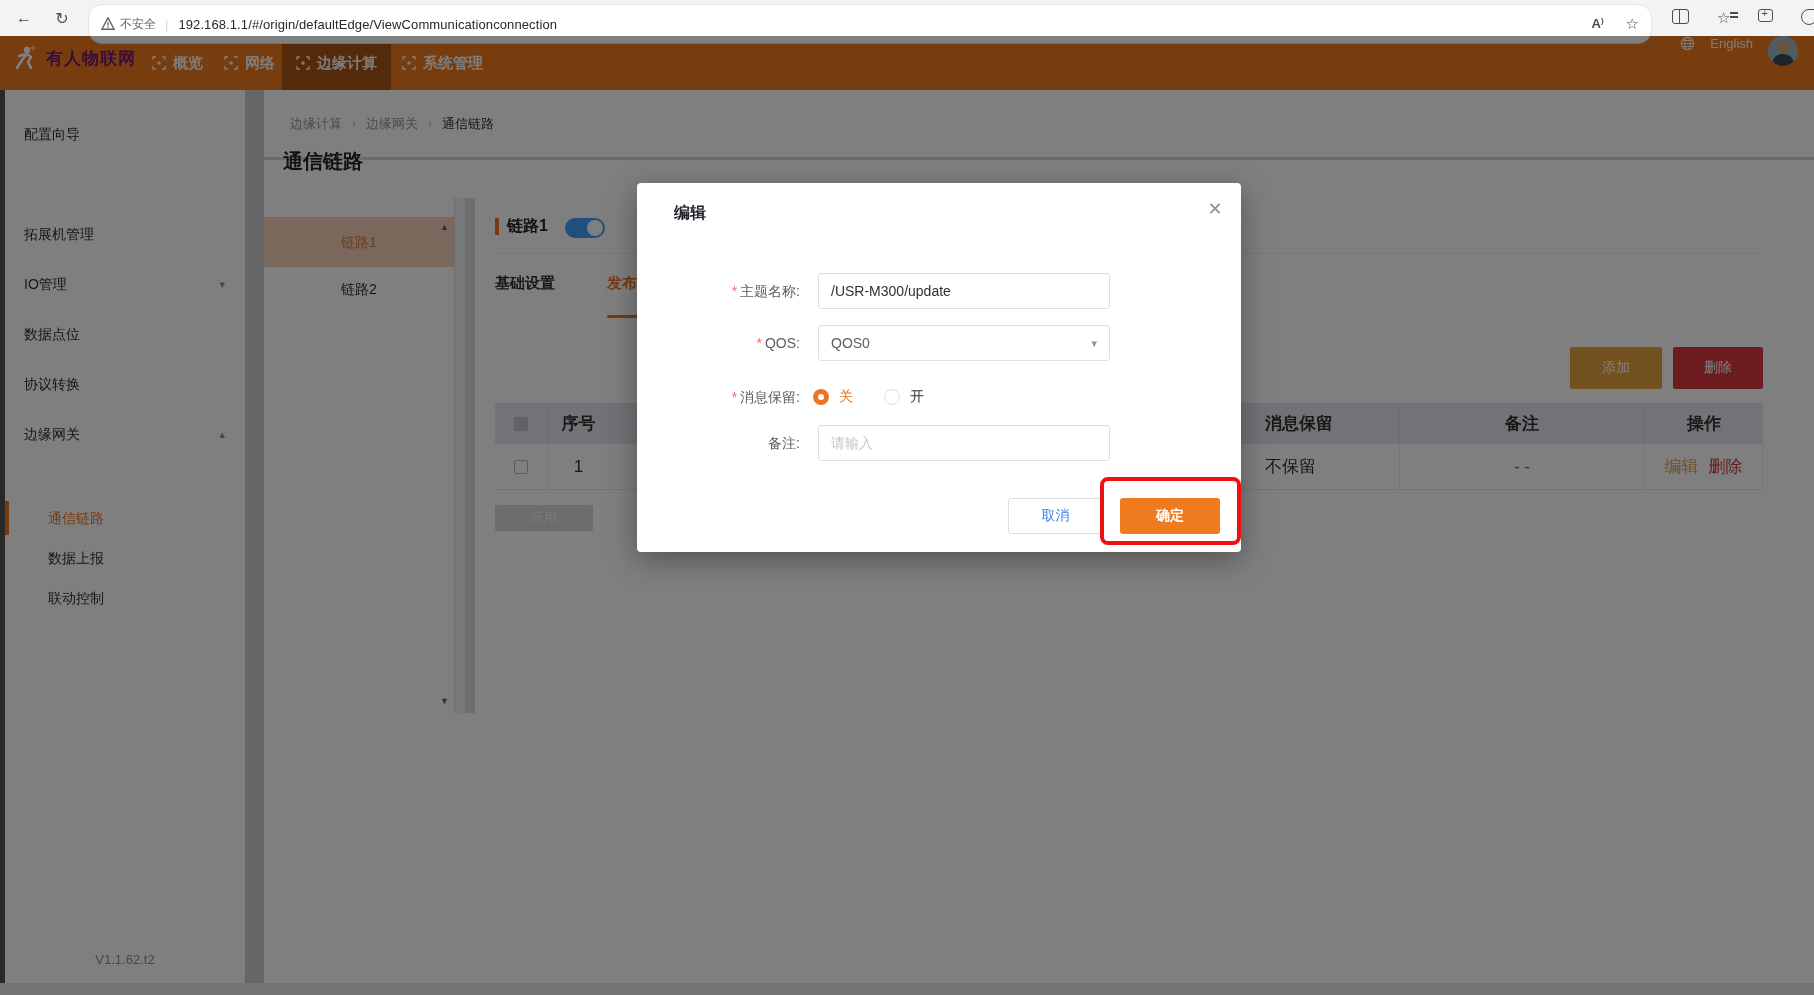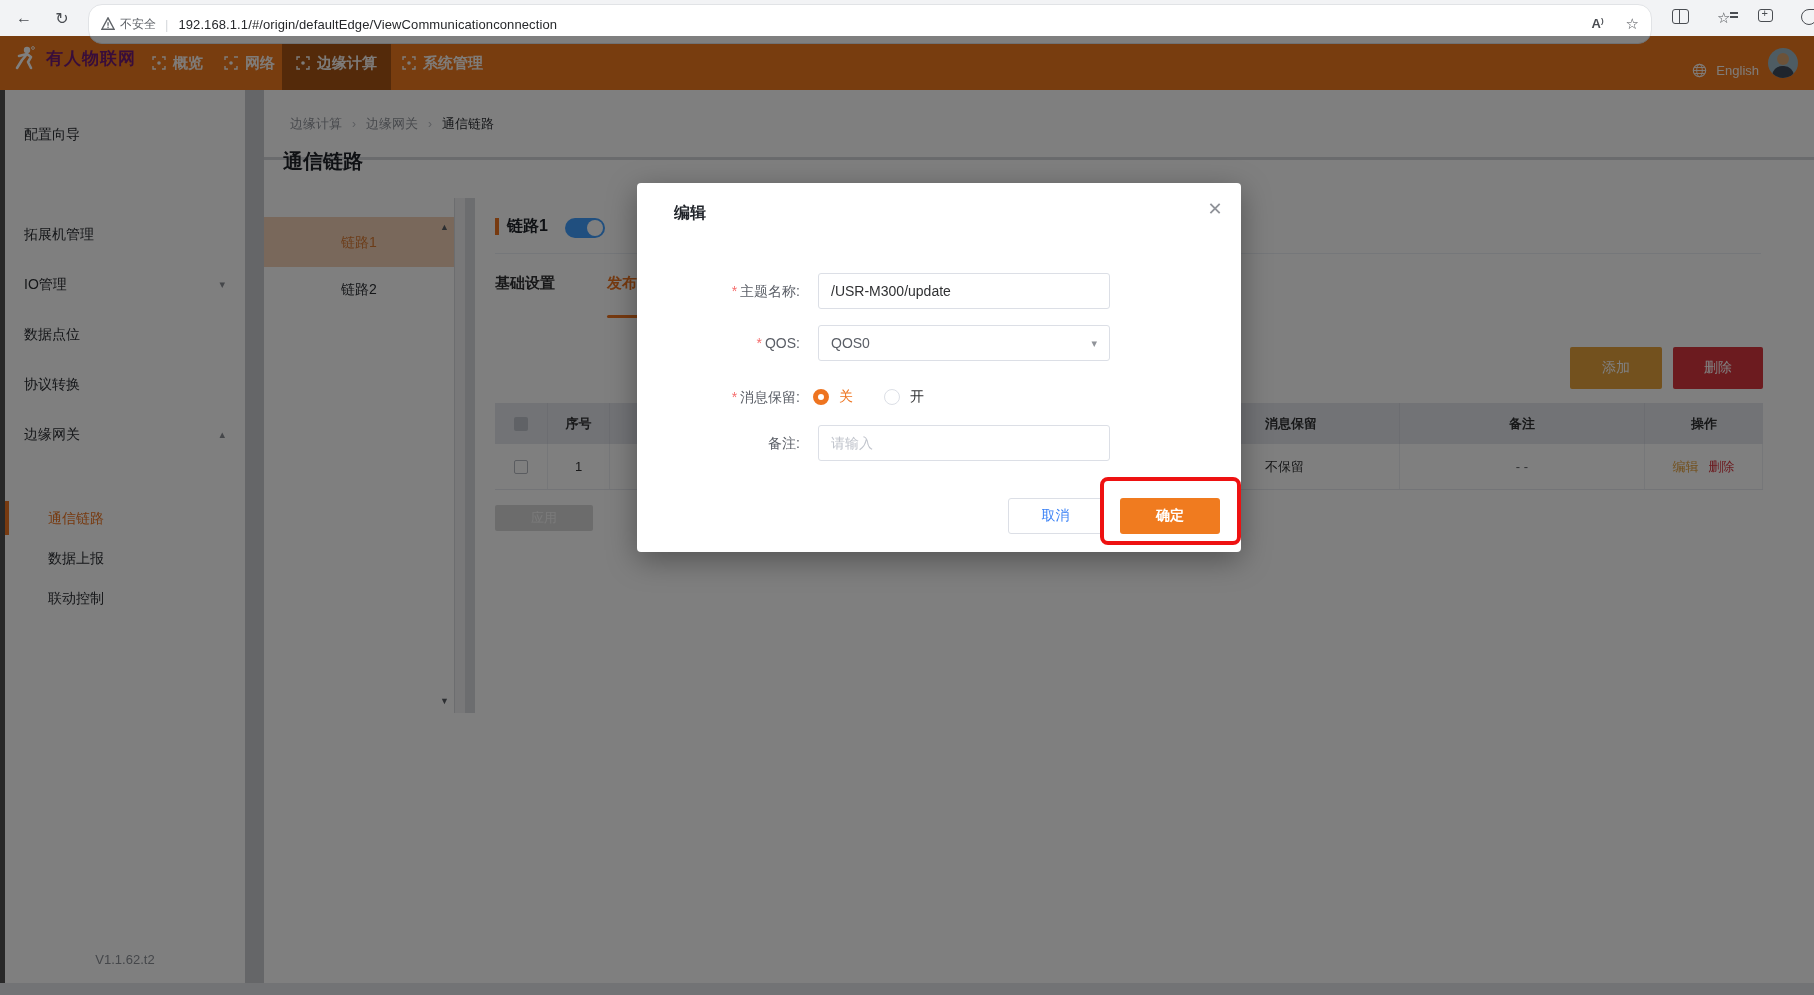--- a/index.html
+++ b/index.html
@@ -33,21 +33,21 @@
   .app { position:absolute; left:0; top:36px; width:1814px; height:959px; background:#fff; }
 
   
   .navbar { position:absolute; left:0; top:0; width:1814px; height:54px; background:#f07a1e; }
   .brand { position:absolute; left:12px; top:0; height:44px; display:flex; align-items:center; gap:8px; color:#701a75; }
   .brand-name { font-size:17px; font-weight:bold; letter-spacing:1px; }
   .nav-item { position:absolute; top:0; height:54px; display:flex; align-items:center; gap:7px;
     color:rgba(255,255,255,.95); font-size:15px; font-weight:bold; padding:0 14px; cursor:pointer; }
   .nav-item.active { background:#a85515; }
   .nav-icon { display:block; }
-  .nav-right { position:absolute; right:16px; top:0; height:42px; display:flex; align-items:flex-end; gap:9px; }
+  .nav-right { position:absolute; right:16px; top:0; height:42px; display:flex; align-items:flex-start; gap:15px; }
   .lang { color:rgba(255,255,255,.95); font-size:13px; cursor:pointer; }
   .avatar { width:30px; height:30px; border-radius:50%; background:#9db9c6; position:relative; overflow:hidden; flex:0 0 auto; }
   .avatar .head { position:absolute; left:9px; top:5px; width:12px; height:12px; border-radius:50%; background:#d8a571; }
   .avatar .body { position:absolute; left:4px; top:18px; width:22px; height:14px; border-radius:10px 10px 0 0; background:#3f4a5a; }
 
   
   .edge-strip { position:absolute; left:0; top:54px; width:5px; height:905px; background:#505050; }
   .gap-v { position:absolute; left:245px; top:54px; width:19px; height:905px; background:#caccd1; }
   .seam { position:absolute; left:264px; top:121px; width:1550px; height:3px; background:#d4d6da; }
   .bottom-strip { position:absolute; left:0; top:947px; width:1814px; height:12px; background:#e4e6eb; }
@@ -92,21 +92,21 @@
   .btn { display:flex; align-items:center; justify-content:center; font-size:14px; color:#fff; border-radius:2px; cursor:pointer; }
   .btn-add { position:absolute; left:1095px; top:149px; width:92px; height:42px; background:#e6a23c; }
   .btn-del { position:absolute; left:1198px; top:149px; width:90px; height:42px; background:#d9363e; }
   .btn-apply { position:absolute; left:20px; top:307px; width:98px; height:26px; background:#d9d9d9; color:#f4f4f4; font-size:13px; border-radius:2px; }
 
   
   .table { position:absolute; left:20px; top:205px; width:1268px; }
   .tr { display:flex; width:1268px; }
   .tr.th { height:41px; background:#e4e7ed; }
   .tr.body { height:46px; background:#fff; border-bottom:1px solid #e6e9ef; }
-  .td { display:flex; align-items:center; justify-content:center; font-size:13px; color:#303133; border-right:1px solid #d8dbe2; }
+  .td { display:flex; align-items:center; justify-content:center; font-size:17px; color:#303133; border-right:1px solid #d8dbe2; }
   .tr.body .td { border-right:1px solid #eceef3; }
   .td:last-child { border-right:none; }
   .tr.th .td { font-weight:bold; }
   .c-check { width:53px; } .c-idx { width:62px; } .c-hid { width:631px; }
   .c-retain { width:159px; justify-content:flex-start; padding-left:24px; }
   .c-remark { width:245px; } .c-op { width:118px; gap:10px; }
   .chk { width:14px; height:14px; border-radius:2px; }
   .chk.all { background:#c0c4cc; }
   .chk.row { background:#fff; border:1px solid #b5b9c0; cursor:pointer; }
   .link-edit { color:#e6a23c; cursor:pointer; }

